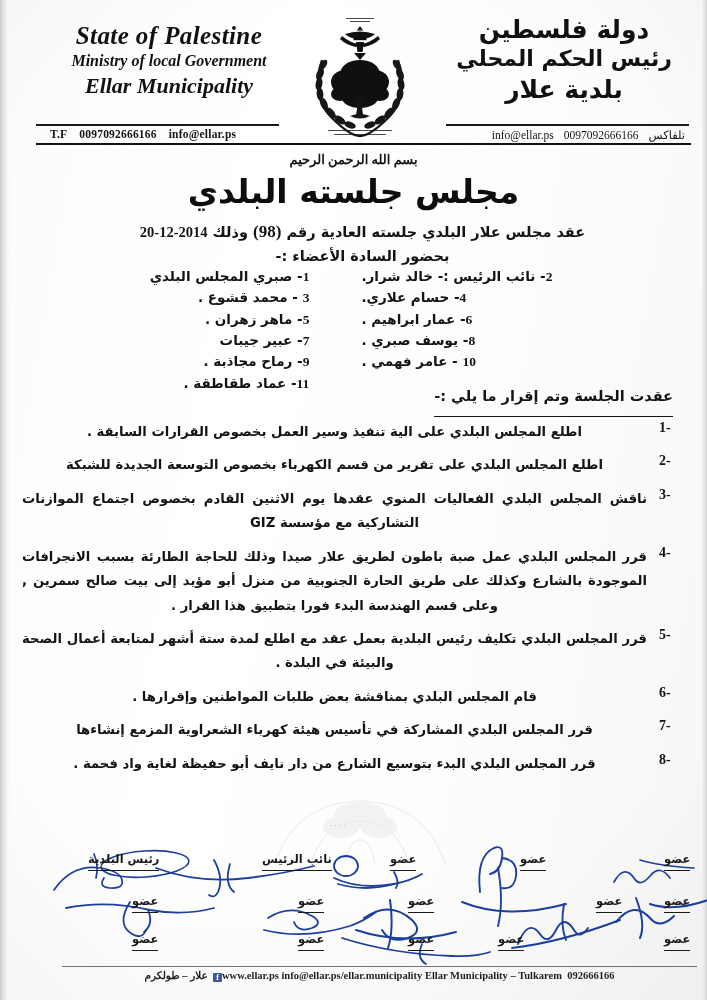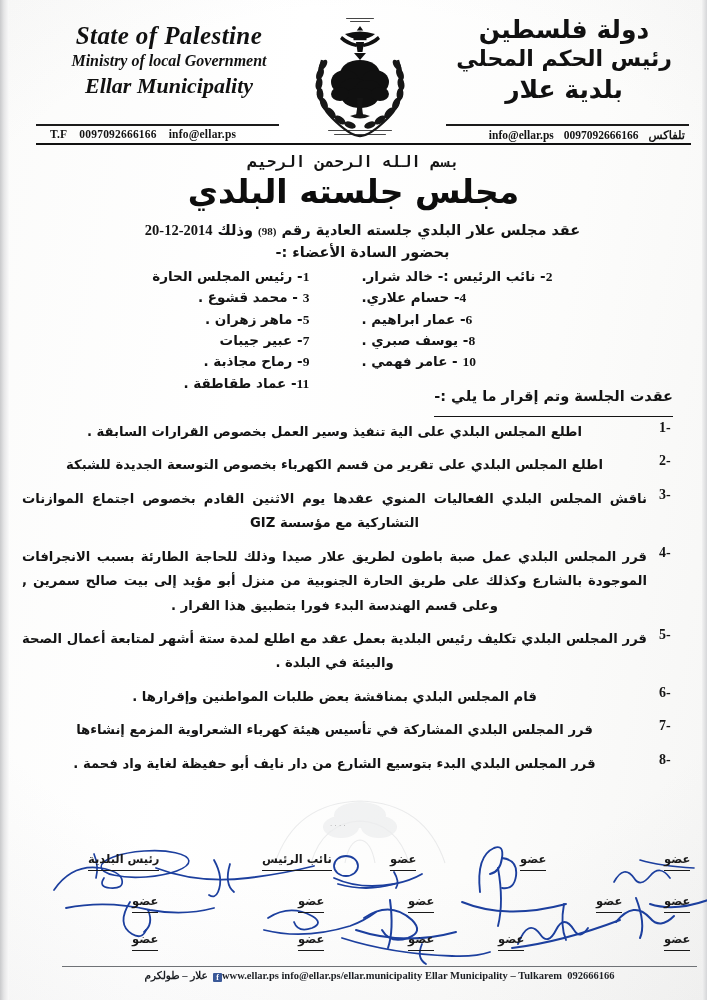--- a/index.html
+++ b/index.html
@@ -93,21 +93,21 @@
     letter-spacing: .2px;
     color: #141414;
     white-space: nowrap;
   }
   .hdr-contact-left .sp { display:inline-block; width: 12px; }
   .hdr-contact-right {
     position: absolute;
     right: 22px; top: 128px;
     direction: rtl;
     font-family: "Liberation Serif", "DejaVu Serif", serif;
-    font-weight: bold;
+    font-weight: normal;
     font-size: 11.5px;
     color: #141414;
     white-space: nowrap;
     padding-left: 44px;
   }
   .hdr-contact-right .lat { direction: ltr; display: inline-block; }
   .hdr-contact-right .sp { display:inline-block; width: 10px; }
 
   .hdr-bottom-rule {
     position: absolute;
@@ -122,22 +122,22 @@
     width: 136px; height: 135px;
   }
   .emblem svg { display: block; }
 
   
   .basmala {
     position: absolute;
     top: 152px; left: 0; right: 0;
     text-align: center;
     direction: rtl;
-    font-family: Liberation Mono, monospace;
-    font-size: 16px;
+    font-family: Liberation Serif, serif;
+    font-size: 13px;
     font-weight: bold;
     color: #141414;
   }
   .doc-title {
     position: absolute;
     top: 172px; left: 0; right: 0;
     text-align: center;
     direction: rtl;
     font-family: "DejaVu Sans", sans-serif;
     font-size: 33px;
@@ -149,21 +149,21 @@
     position: absolute;
     top: 219px; left: 40px; right: 22px;
     text-align: center;
     direction: rtl;
     font-family: "DejaVu Sans", sans-serif;
     font-size: 14.5px;
     font-weight: bold;
     color: #141414;
     line-height: 1.55;
   }
-  .session-lines .num { font-family: "Liberation Serif", serif; font-size: 11px; }
+  .session-lines .num { font-family: "Liberation Serif", serif; font-size: 17px; }
   .session-lines .date { font-family: "Liberation Serif", serif; }
 
   
   .members {
     position: absolute;
     top: 266px; left: 28px; right: 22px;
     direction: rtl;
     font-family: "DejaVu Sans", sans-serif;
     font-size: 13.5px;
     font-weight: bold;
@@ -413,21 +413,21 @@
       <span class="num">(98)</span>
       <span>وذلك</span>
       <span class="date">2014-12-20</span>
     </div>
     <div>بحضور السادة الأعضاء :-</div>
   </div>
 
   <div class="members">
     <div class="row">
       <div class="col-l"><span class="cell"><span class="n">2</span>- <span>نائب الرئيس :- خالد شرار.</span></span></div>
-      <div class="col-r"><span class="n">1</span>- <span>رئيس المجلس الحارة</span></div>
+      <div class="col-r"><span class="n">1</span>- <span>صبري المجلس البلدي</span></div>
     </div>
     <div class="row">
       <div class="col-l"><span class="cell"><span class="n">4</span>- <span>حسام علاري.</span></span></div>
       <div class="col-r"><span class="n">3</span> - <span>محمد قشوع .</span></div>
     </div>
     <div class="row">
       <div class="col-l"><span class="cell"><span class="n">6</span>- <span>عمار ابراهيم .</span></span></div>
       <div class="col-r"><span class="n">5</span>- <span>ماهر زهران .</span></div>
     </div>
     <div class="row">

